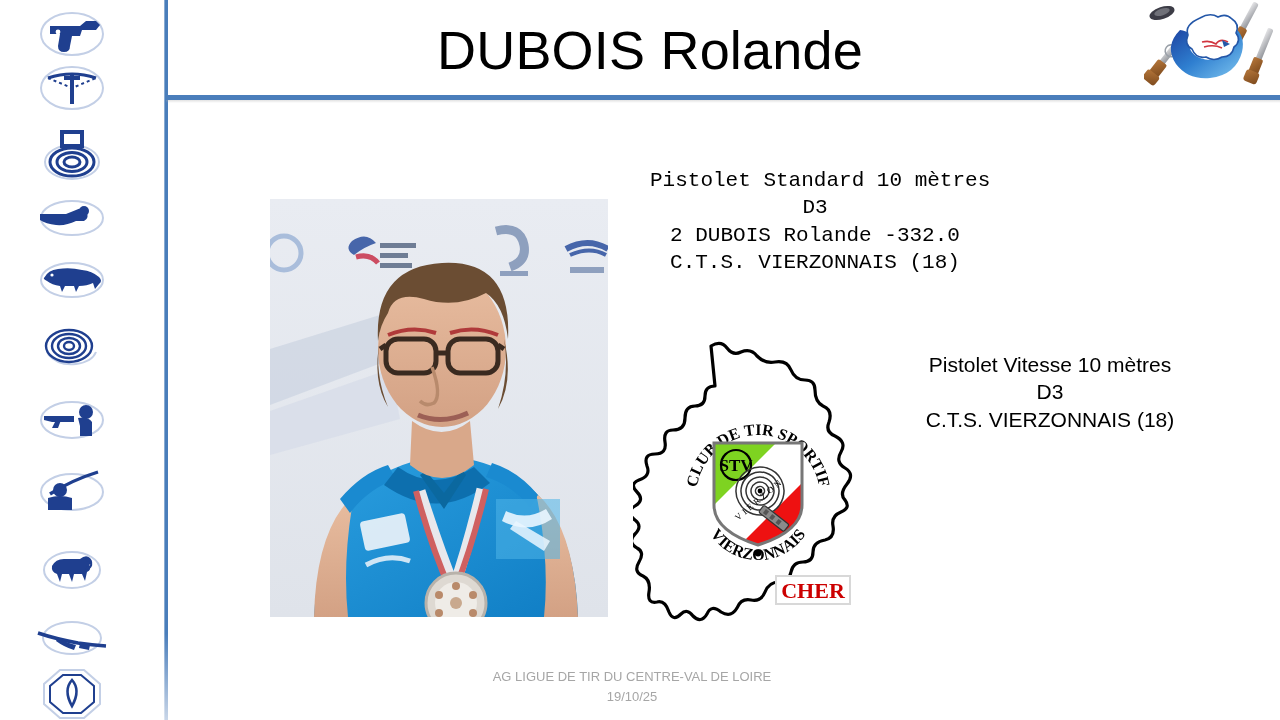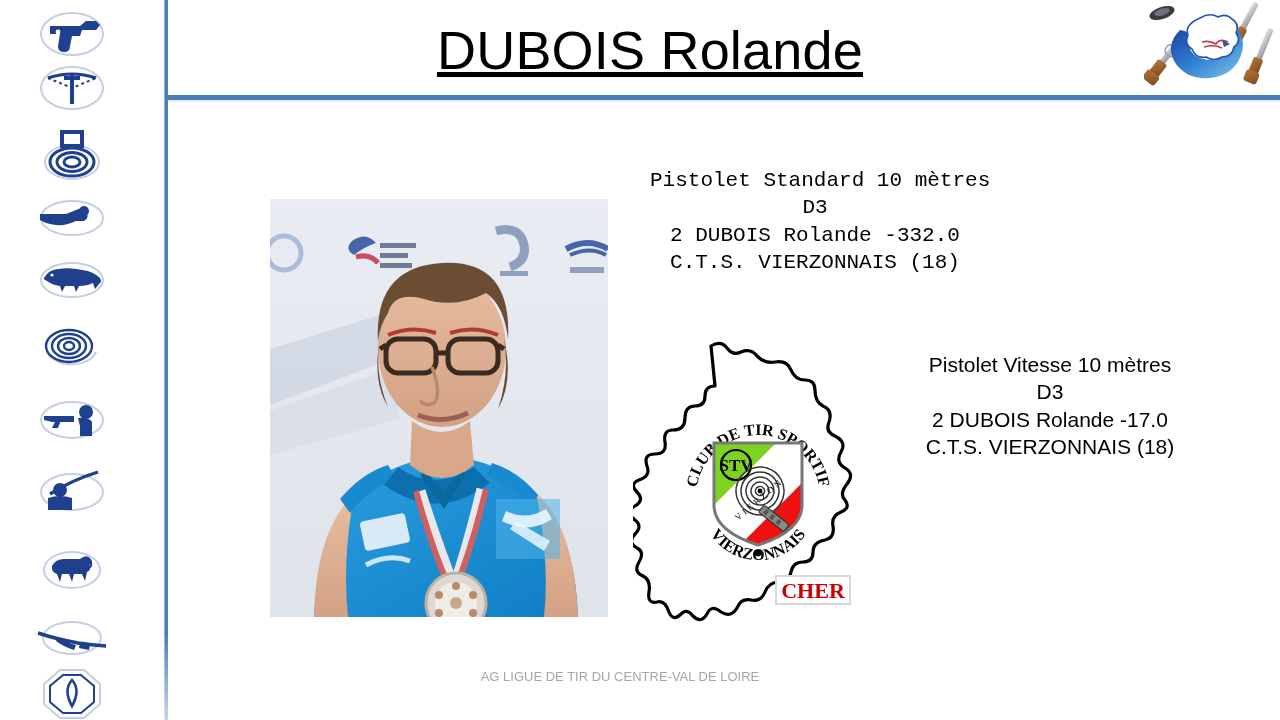--- a/index.html
+++ b/index.html
@@ -39,21 +39,21 @@
   .hrule-sh{
     position:absolute;left:166px;top:100px;width:1114px;height:3px;
     background:linear-gradient(to bottom,rgba(170,170,170,.35),rgba(255,255,255,0));
   }
 
   
   .title{
     position:absolute;left:200px;top:14px;width:900px;height:72px;
     display:flex;align-items:center;justify-content:center;
     font-size:54px;color:#000;font-weight:400;
-    letter-spacing:.2px;white-space:nowrap;text-decoration:underline;
+    letter-spacing:.2px;white-space:nowrap;
   }
 
   
   .logo-tr{position:absolute;right:4px;top:0;width:132px;height:94px;}
 
   
   .photo{
     position:absolute;left:270px;top:199px;width:338px;height:418px;
     overflow:hidden;background:#d8dde6;
   }
@@ -63,21 +63,21 @@
   .tblock{position:absolute;text-align:center;color:#000;line-height:1.30;}
   .tblock .ln{display:block;white-space:nowrap;font-size:21px;}
   #block-standard{left:650px;top:167px;width:330px;font-family:Liberation Mono, monospace;}
   #block-vitesse{left:890px;top:351px;width:320px;}
 
   
   .maparea{position:absolute;left:633px;top:328px;width:250px;height:330px;}
 
   
   .footer{
-    position:absolute;left:380px;top:667px;width:480px;
+    position:absolute;left:392px;top:667px;width:480px;
     text-align:center;color:#a6a6a6;font-size:13px;line-height:1.55;
   }
   .footer span{display:block;}
 </style>
 </head>
 <body>
 
 <div class="slide">
 
   <div class="sidebar">
@@ -335,21 +335,20 @@
   <div class="tblock" id="block-standard">
     <span class="ln">Pistolet Standard 10 mètres</span>
     <span class="ln">D3</span>
     <span class="ln">2  DUBOIS Rolande  -332.0</span>
     <span class="ln">C.T.S. VIERZONNAIS  (18)</span>
   </div>
 
   <div class="tblock" id="block-vitesse">
     <span class="ln">Pistolet Vitesse 10 mètres</span>
     <span class="ln">D3</span>
-    <span class="ln">2  DUBOIS Rolande  -17.0</span>
     <span class="ln">C.T.S. VIERZONNAIS  (18)</span>
   </div>
 
   <div class="maparea">
     <svg width="250" height="330" viewBox="0 0 250 330">
 
       <path d="M78 18 q10 -6 16 2 q6 8 14 4 q10 -4 16 4 q8 8 18 6 q12 -2 16 8 q4 10 14 10
                q10 0 10 10 q0 12 8 16 q10 4 6 16 q-4 10 6 14 q12 6 6 16 q-6 10 4 16
                q10 6 2 16 q-8 10 -2 16 q6 8 -4 12 q-10 4 -8 14 q2 12 -8 14 q-12 2 -12 12
                q0 10 -10 10 q-10 0 -12 10 q-2 10 -12 10 q-10 0 -14 10 q-4 10 -14 8
@@ -410,15 +409,16 @@
 
       <g>
         <rect x="143" y="248" width="74" height="28" fill="#ffffff" stroke="#d8d8d8" stroke-width="2"></rect>
         <text x="180" y="270" text-anchor="middle" font-family="'Liberation Serif', serif" font-size="22" font-weight="700" fill="#cc0000">CHER</text>
       </g>
     </svg>
   </div>
 
   <div class="footer">
     <span>AG LIGUE DE TIR DU CENTRE-VAL DE LOIRE</span>
+    <span>19/10/25</span>
   </div>
 
 </div>
 
 </body></html>

